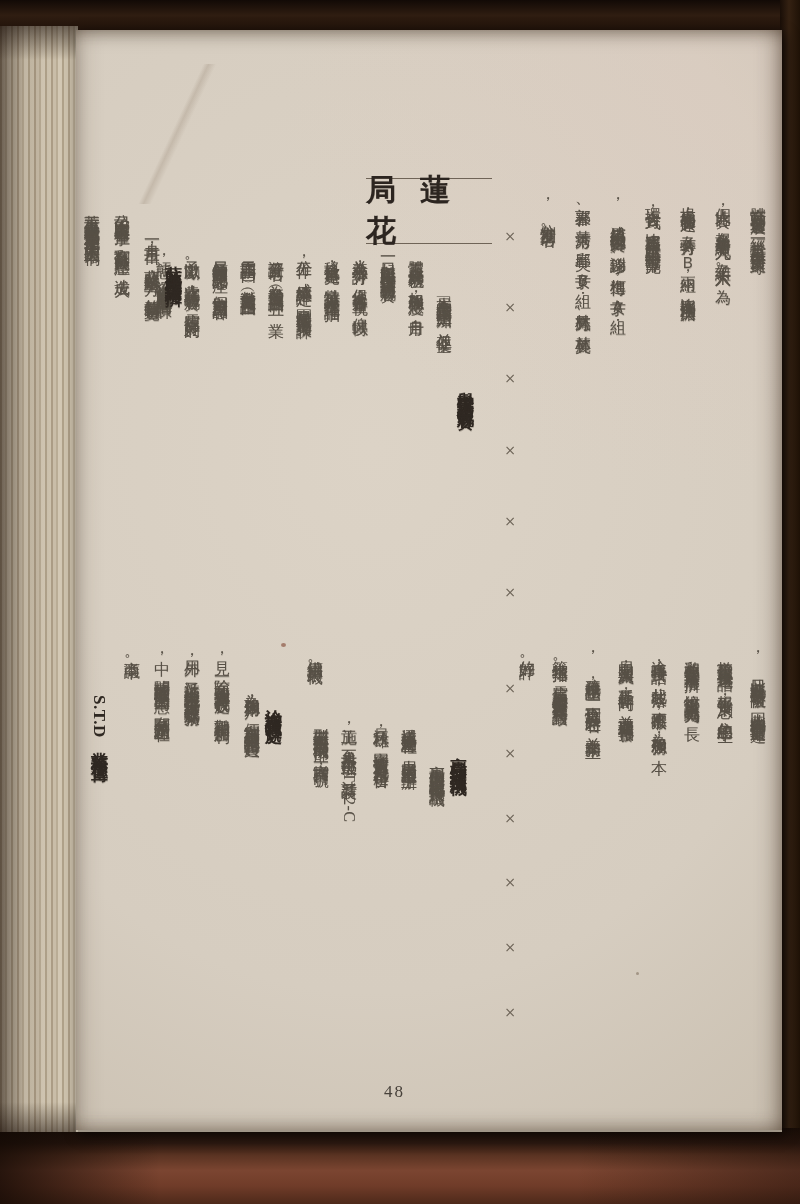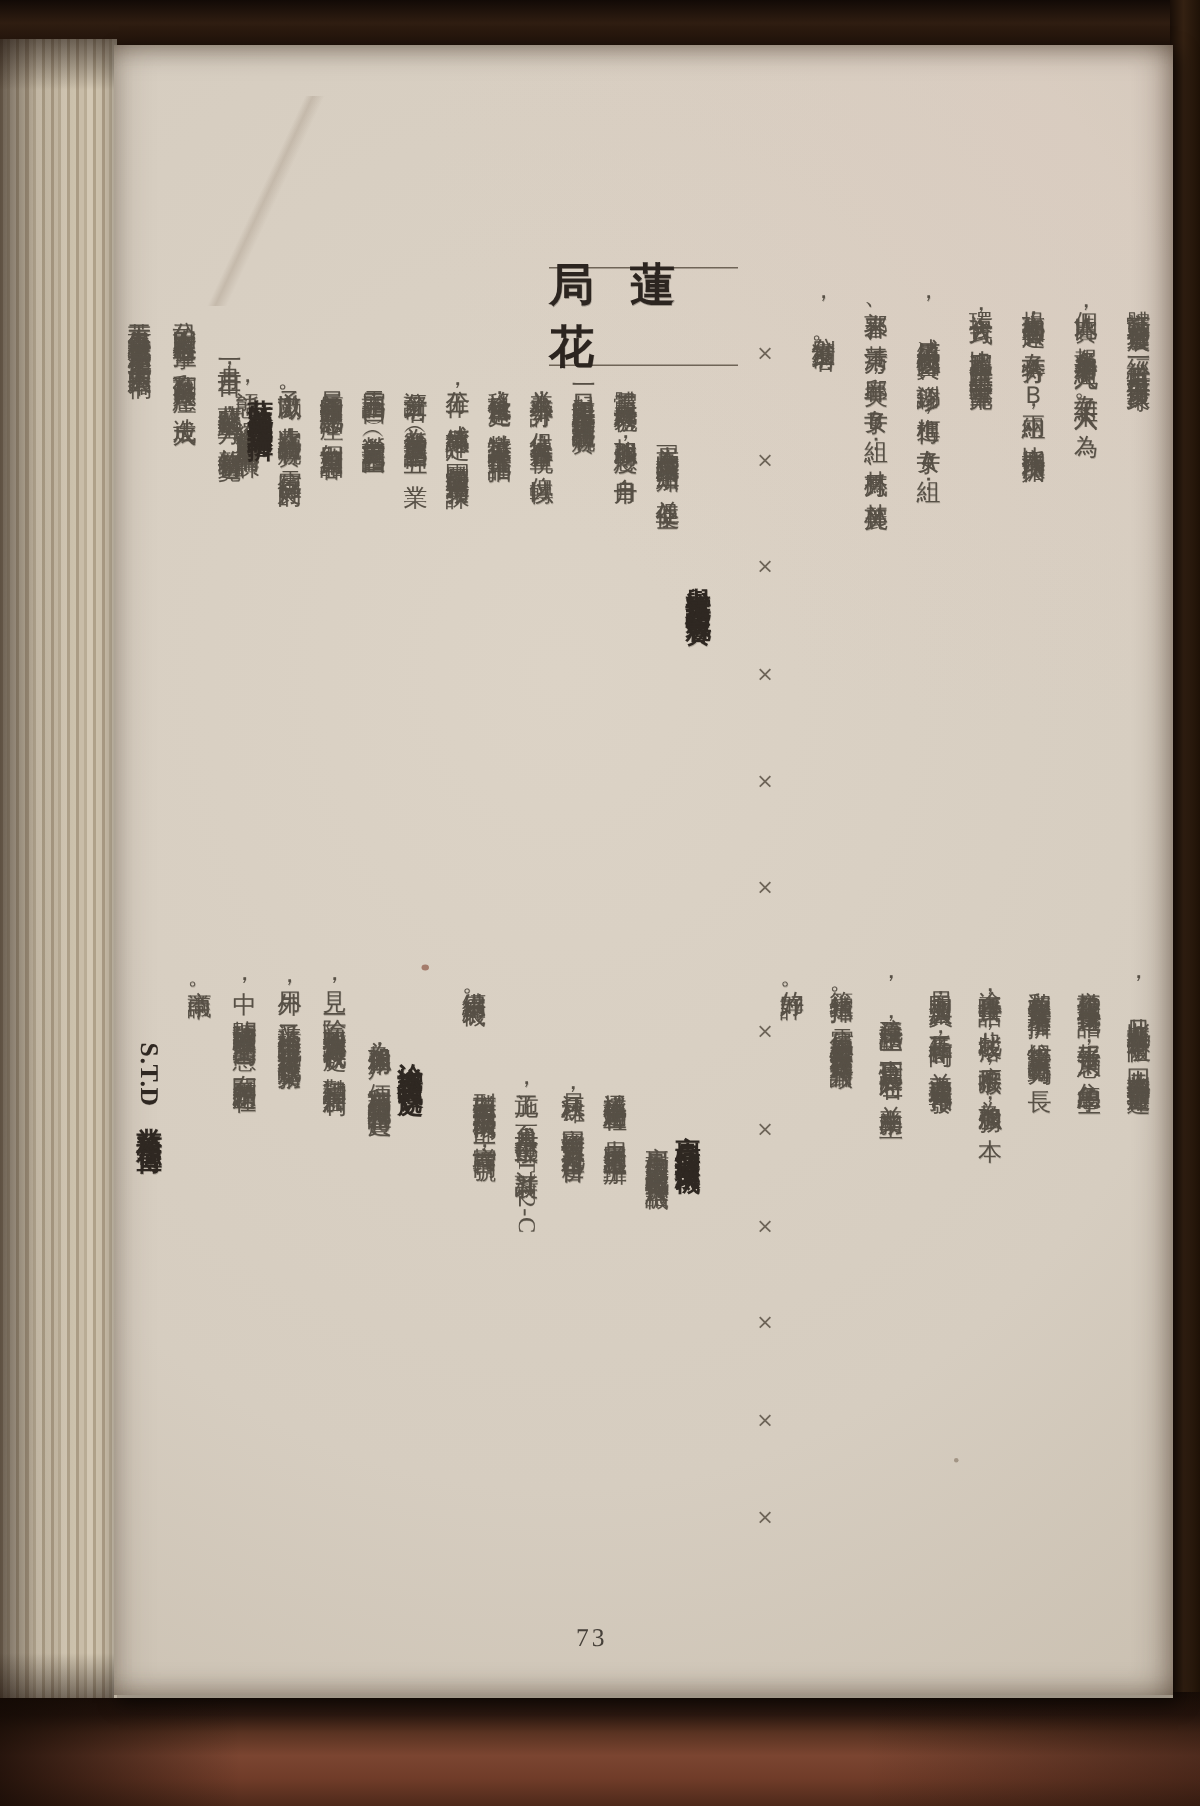--- a/index.html
+++ b/index.html
@@ -164,14 +164,14 @@
     <p class="col">見，除一面加強擴大宣傳原有代收處，勸請用戶善加利</p>
     <p class="col">用外，近又積極洽請土地銀行屏東分行增設代收處業務</p>
     <p class="col">中，據聞該行經理原則上業已同意，有關手續問題正在</p>
     <p class="col">商議中。</p>
   </div>
 
   <div class="vtext" style="top:665px;left:12px;height:260px;">
     <p class="atitle"><span class="sideways">S.T.D</span><span>業務預作宣傳</span></p>
   </div>
 
-  <div class="pagenum" style="left:308px;top:1052px;">73</div>
+  <div class="pagenum" style="left:308px;top:1052px;">48</div>
 </div>
 
 </body></html>

